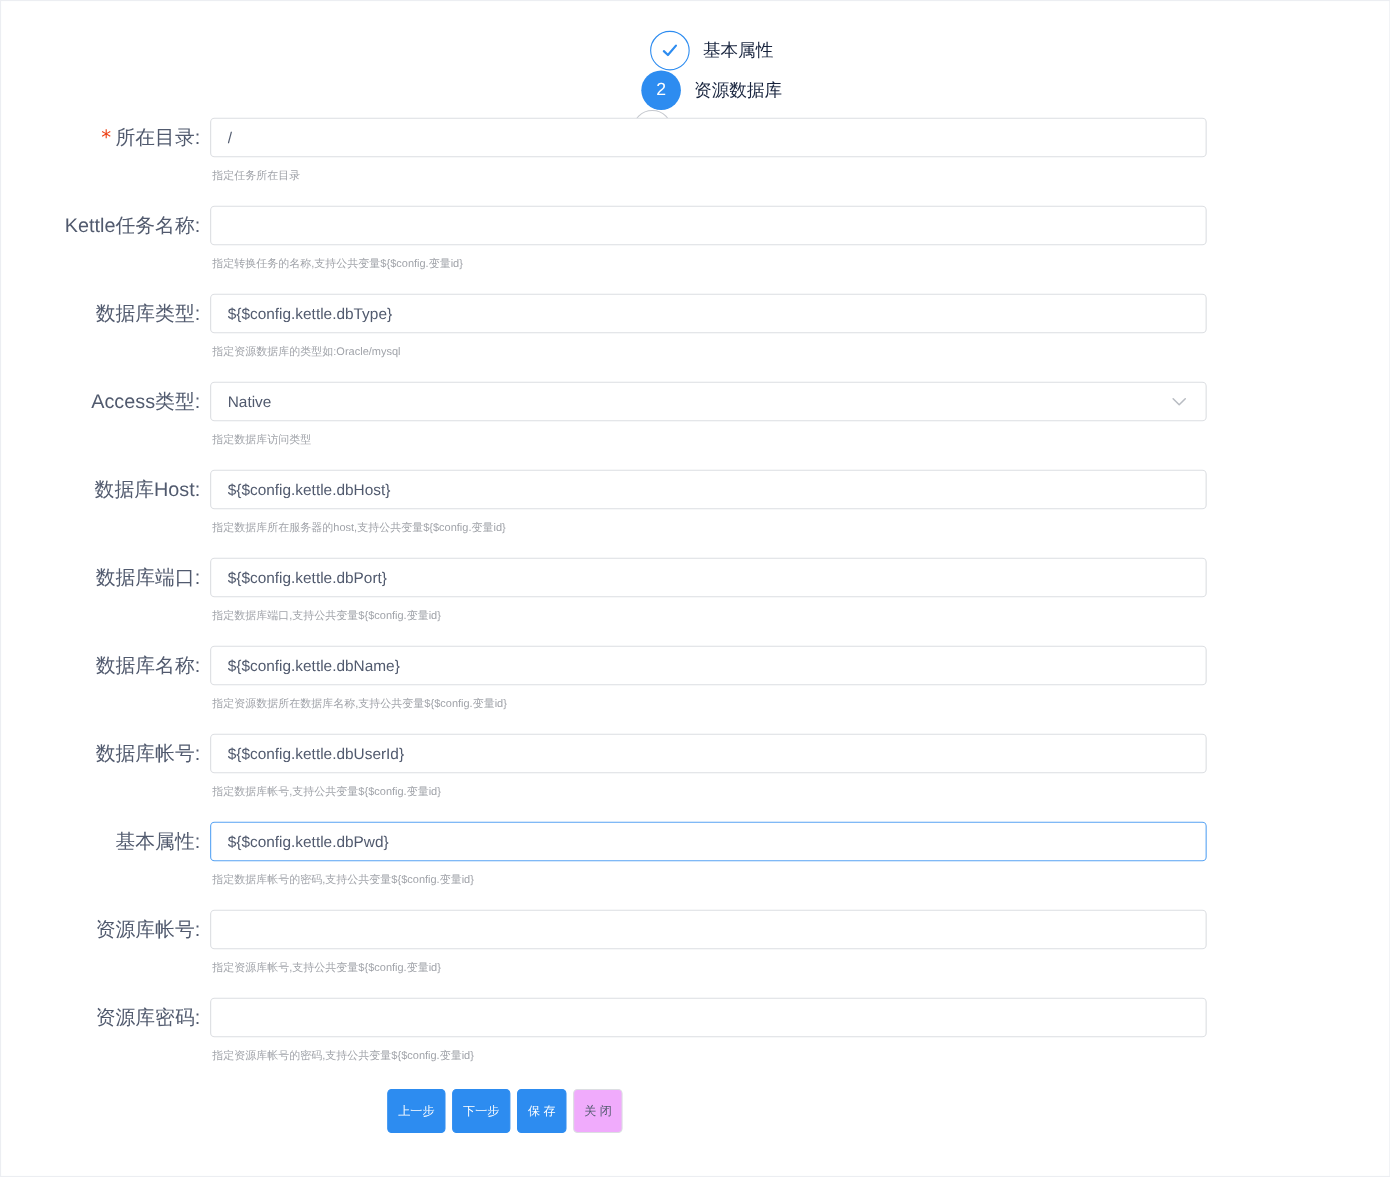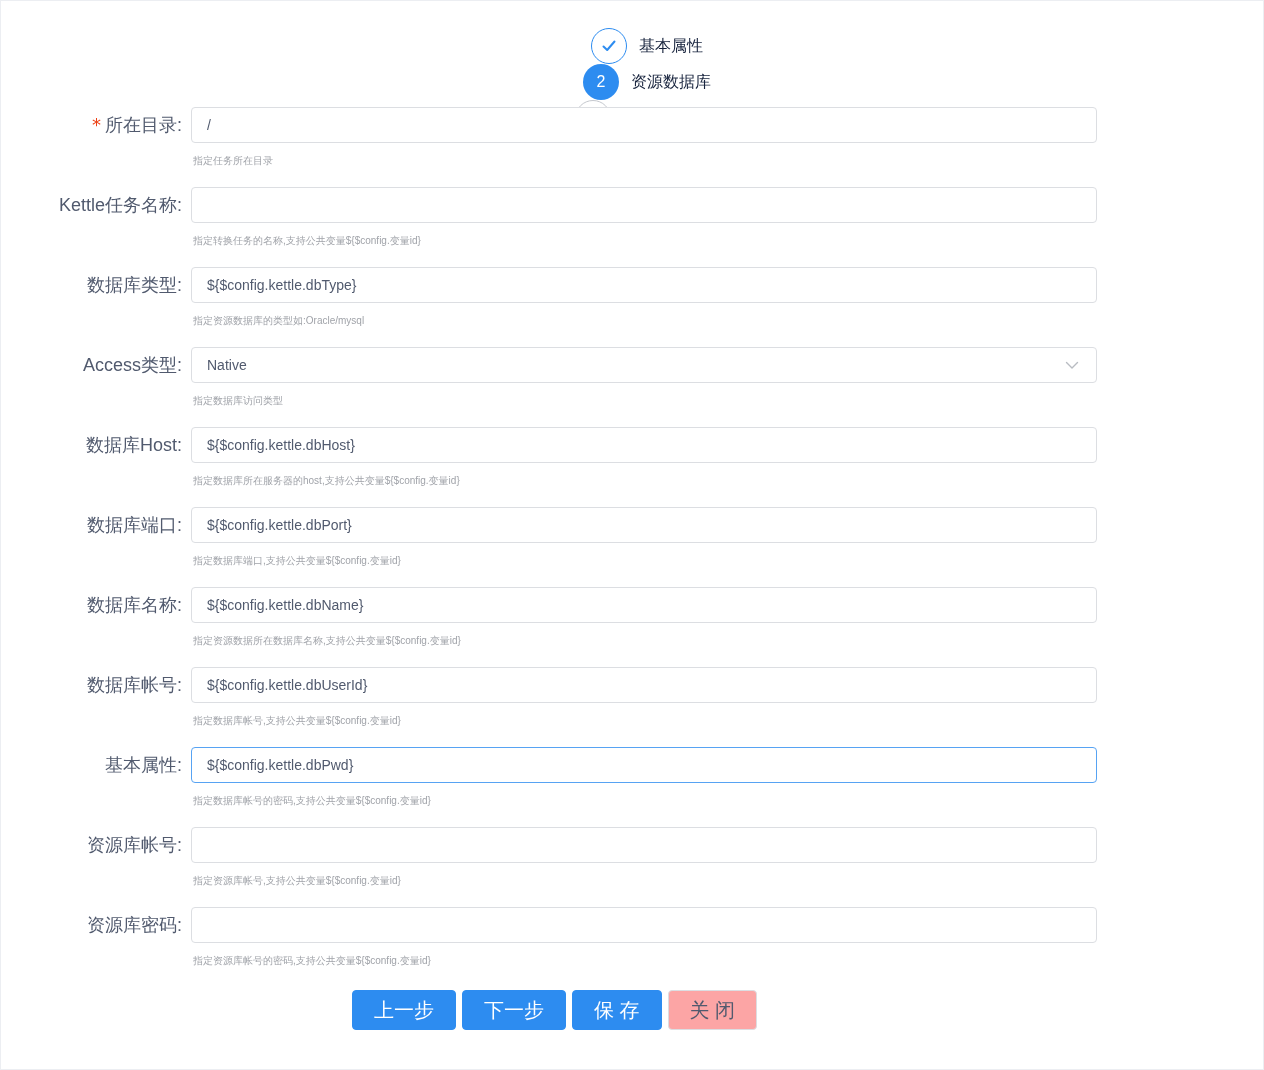--- a/index.html
+++ b/index.html
@@ -81,30 +81,30 @@
     font-size:10px;line-height:19px;
     color:var(--hint);
   }
   
   .footer{
     display:flex;align-items:center;
     margin:20px 0 0 351px;
   }
   .btn{
     height:40px;border-radius:4px;
-    font-size:20px;
+    font-size:11px;
     font-family:"Liberation Sans","DejaVu Sans",sans-serif;
-    padding:0 21px;
+    padding:0 9px;
     margin-right:6px;
     cursor:pointer;
     border:1px solid transparent;
     white-space:pre;
   }
   .btn.primary{background:var(--primary);color:#fff;border-color:var(--primary);}
-  .btn.default{background:#fca5a5;color:var(--text);border-color:var(--border);}
+  .btn.default{background:#f0abfc;color:var(--text);border-color:var(--border);}
 </style>
 </head>
 <body>
 
 <div class="page">
   <div class="steps">
       <div class="step finished">
         <span class="step-circle finished">
           <svg width="18" height="18" viewBox="0 0 18 18" fill="none">
             <path d="M3.5 9.5 L7.2 13 L14.5 4.5" stroke="#2d8cf0" stroke-width="2" stroke-linecap="round" stroke-linejoin="round"></path>

